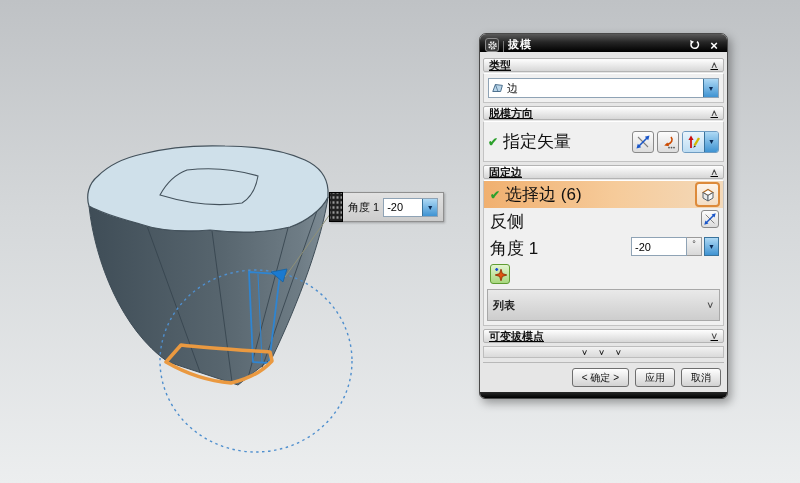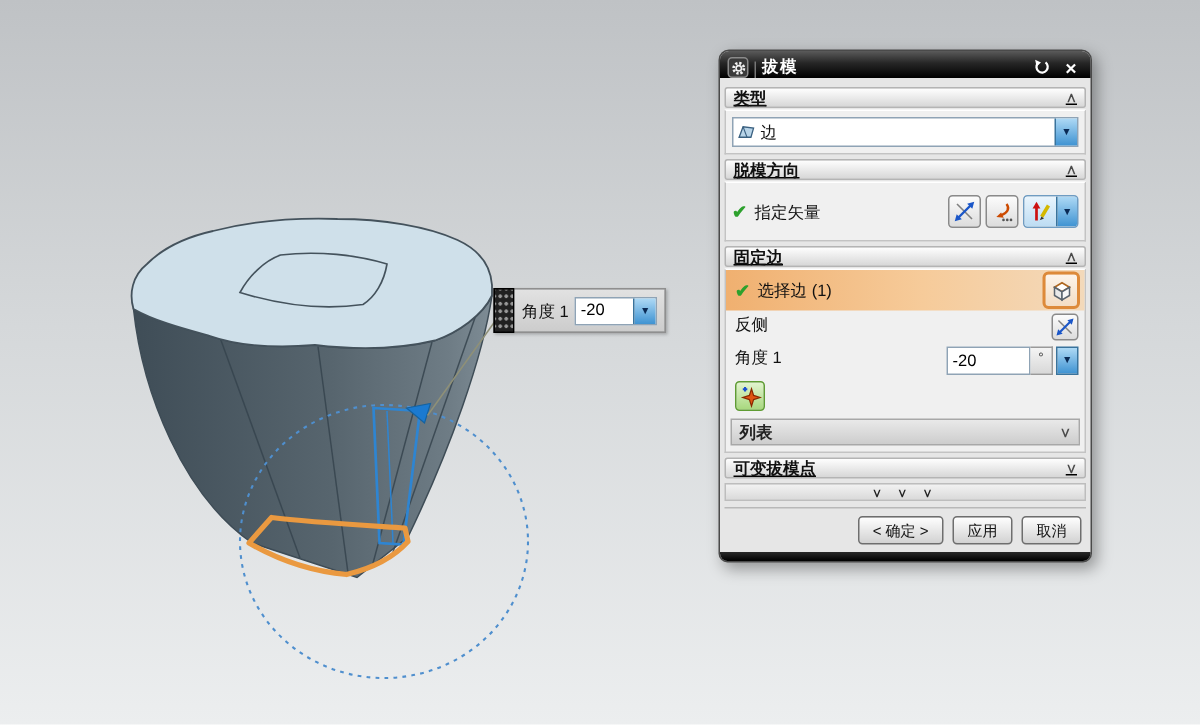--- a/index.html
+++ b/index.html
@@ -48,21 +48,21 @@
   .gpanel { border:1px solid #c3c3c3; border-top:1px solid #fff; background:#f0f0f0; margin:1px 0 3px 0; }
 
   .combo-row { padding:4px 4px; }
   .combo { height:20px; background:#fff; border:1px solid #8fa3b5; display:flex; align-items:center; }
   .combo .cicon { width:18px; display:flex; justify-content:center; }
   .combo .cval { flex:1; font-size:11px; color:#111; }
   .combo .arrow-btn { height:18px; }
 
   .vec-row { display:flex; align-items:center; padding:8px 4px; }
   .check { color:#2da12d; font-size:12px; font-weight:bold; margin-right:5px; }
-  .rowlbl { font-size:11px; color:#111; flex:1; }
+  .rowlbl { font-size:17px; color:#111; flex:1; }
   .icbtn { width:22px; height:22px; background:linear-gradient(#fcfcfc,#dcdcdc); border:1px solid #8a8a8a;
            border-radius:3px; display:flex; align-items:center; justify-content:center; margin-left:3px; cursor:pointer; }
   .splitbtn { display:flex; height:22px; margin-left:3px; border:1px solid #6f9cc2; border-radius:3px; overflow:hidden; }
   .splitbtn .ic { width:21px; background:linear-gradient(#eaf5fd,#bcdcf3); display:flex; align-items:center; justify-content:center; }
   .splitbtn .dd { width:14px; background:linear-gradient(#aed9f5,#3f93d2); border-left:1px solid #39739c;
                   color:#0a2a55; font-size:7px; display:flex; align-items:center; justify-content:center; }
 
   .sel-row { height:27px; background:linear-gradient(90deg,#f0b070,#f6cb9a 55%,#f3d9ba);
              display:flex; align-items:center; padding:0 3px 0 6px; }
   .sel-row .rowlbl { font-weight:normal; }
@@ -72,21 +72,21 @@
   .sm-btn { width:18px; height:18px; background:linear-gradient(#fcfcfc,#dcdcdc); border:1px solid #8a8a8a;
             border-radius:3px; display:flex; align-items:center; justify-content:center; cursor:pointer; }
   .angle-group { display:flex; align-items:center; height:19px; }
   .angle-input { width:56px; height:19px; background:#fff; border:1px solid #8fa3b5; font-size:11px;
                  font-family:"Liberation Sans",sans-serif; padding-left:3px; outline:none; }
   .unit-box { width:15px; height:19px; background:linear-gradient(#f4f4f4,#d8d8d8); border:1px solid #9a9a9a;
               border-left:none; font-size:9px; color:#333; display:flex; align-items:flex-start; justify-content:center; padding-top:1px; }
   .angle-group .arrow-btn { height:19px; border:1px solid #39739c; margin-left:2px; }
   .add-btn { width:20px; height:20px; background:linear-gradient(#e2f4cf,#a8d87e); border:1px solid #5f9c33;
              border-radius:3px; display:flex; align-items:center; justify-content:center; cursor:pointer; }
-  .list-bar { height:18px; margin:3px 3px 4px 3px; background:linear-gradient(#e9e9e9,#cdcdcd); border:1px solid #a8a8a8;
+  .list-bar { height:32px; margin:3px 3px 4px 3px; background:linear-gradient(#e9e9e9,#cdcdcd); border:1px solid #a8a8a8;
               display:flex; align-items:center; justify-content:space-between; padding:0 5px; cursor:pointer; }
   .list-bar .htxt { font-size:11px; font-weight:bold; color:#222; }
   .list-bar .chev { font-size:9px; font-weight:bold; color:#4a4a4a; }
 
   .more-strip { height:12px; margin-top:3px; background:linear-gradient(#f2f2f2,#dadada); border:1px solid #bdbdbd;
                 display:flex; align-items:center; justify-content:center; cursor:pointer;
                 font-size:8px; font-weight:bold; color:#222; letter-spacing:4px; }
   .footer { border-top:1px solid #b8b8b8; margin-top:4px; padding:5px 3px 5px 3px; display:flex; justify-content:flex-end; gap:6px; }
   .pbtn { height:19px; padding:0 9px; background:linear-gradient(#fefefe,#d2d2d2); border:1px solid #6e6e6e;
           border-radius:3px; font-size:10px; font-family:"Liberation Sans",sans-serif; color:#111; cursor:pointer; }
@@ -230,21 +230,21 @@
       </div>
 
       <div class="ghdr">
         <span class="htxt">固定边</span>
         <span class="chev">∧</span>
       </div>
       <div class="gpanel">
 
         <div class="sel-row">
           <span class="check">✔</span>
-          <span class="rowlbl">选择边 (1)</span>
+          <span class="rowlbl">选择边 (6)</span>
           <div class="cube-btn">
             <svg width="18" height="18" viewBox="0 0 18 18">
               <polygon points="4,6.5 9,3.5 14,6.5 9,9.5" fill="#ffffff" stroke="#b06820" stroke-width="1.1"></polygon>
               <polygon points="4,6.5 9,9.5 9,15 4,12" fill="#e9e9e9" stroke="#5a646e" stroke-width="1"></polygon>
               <polygon points="14,6.5 9,9.5 9,15 14,12" fill="#f7f7f7" stroke="#5a646e" stroke-width="1"></polygon>
             </svg>
           </div>
         </div>
 
         <div class="plain-row">

